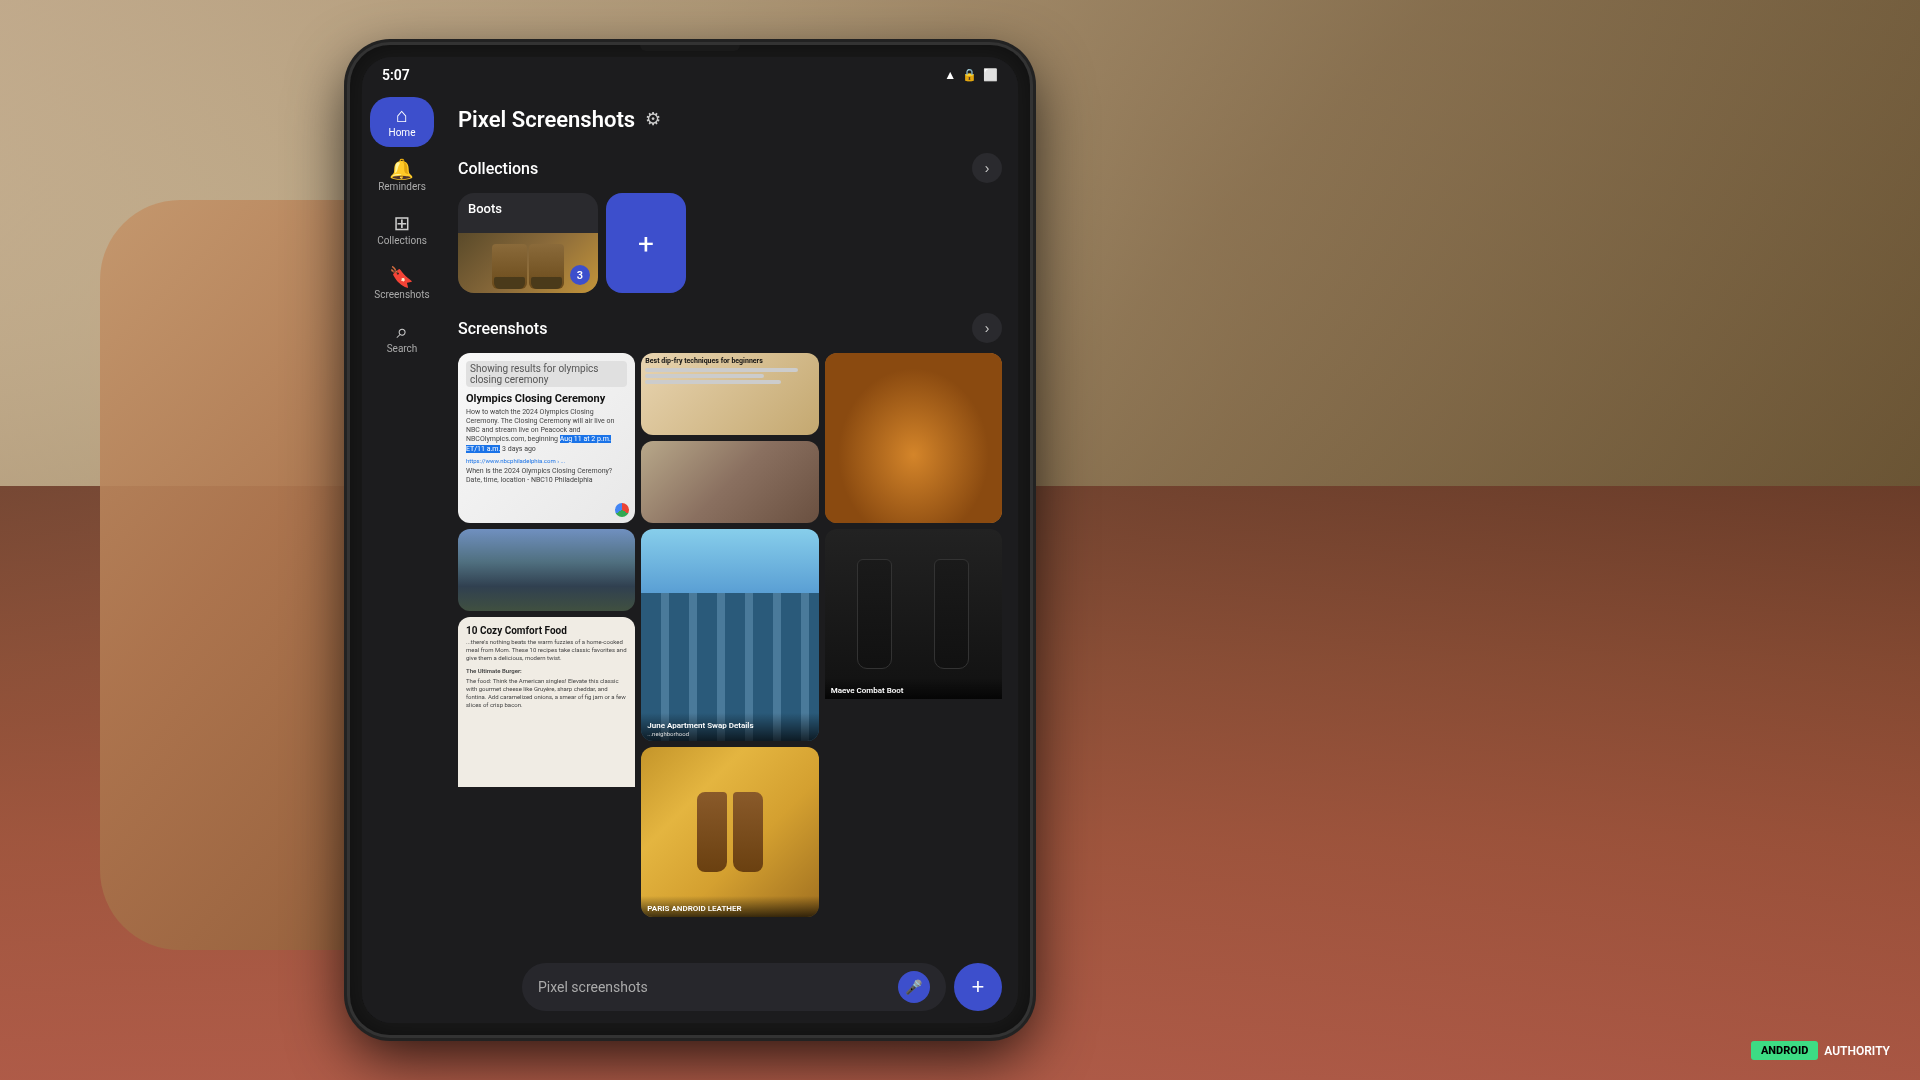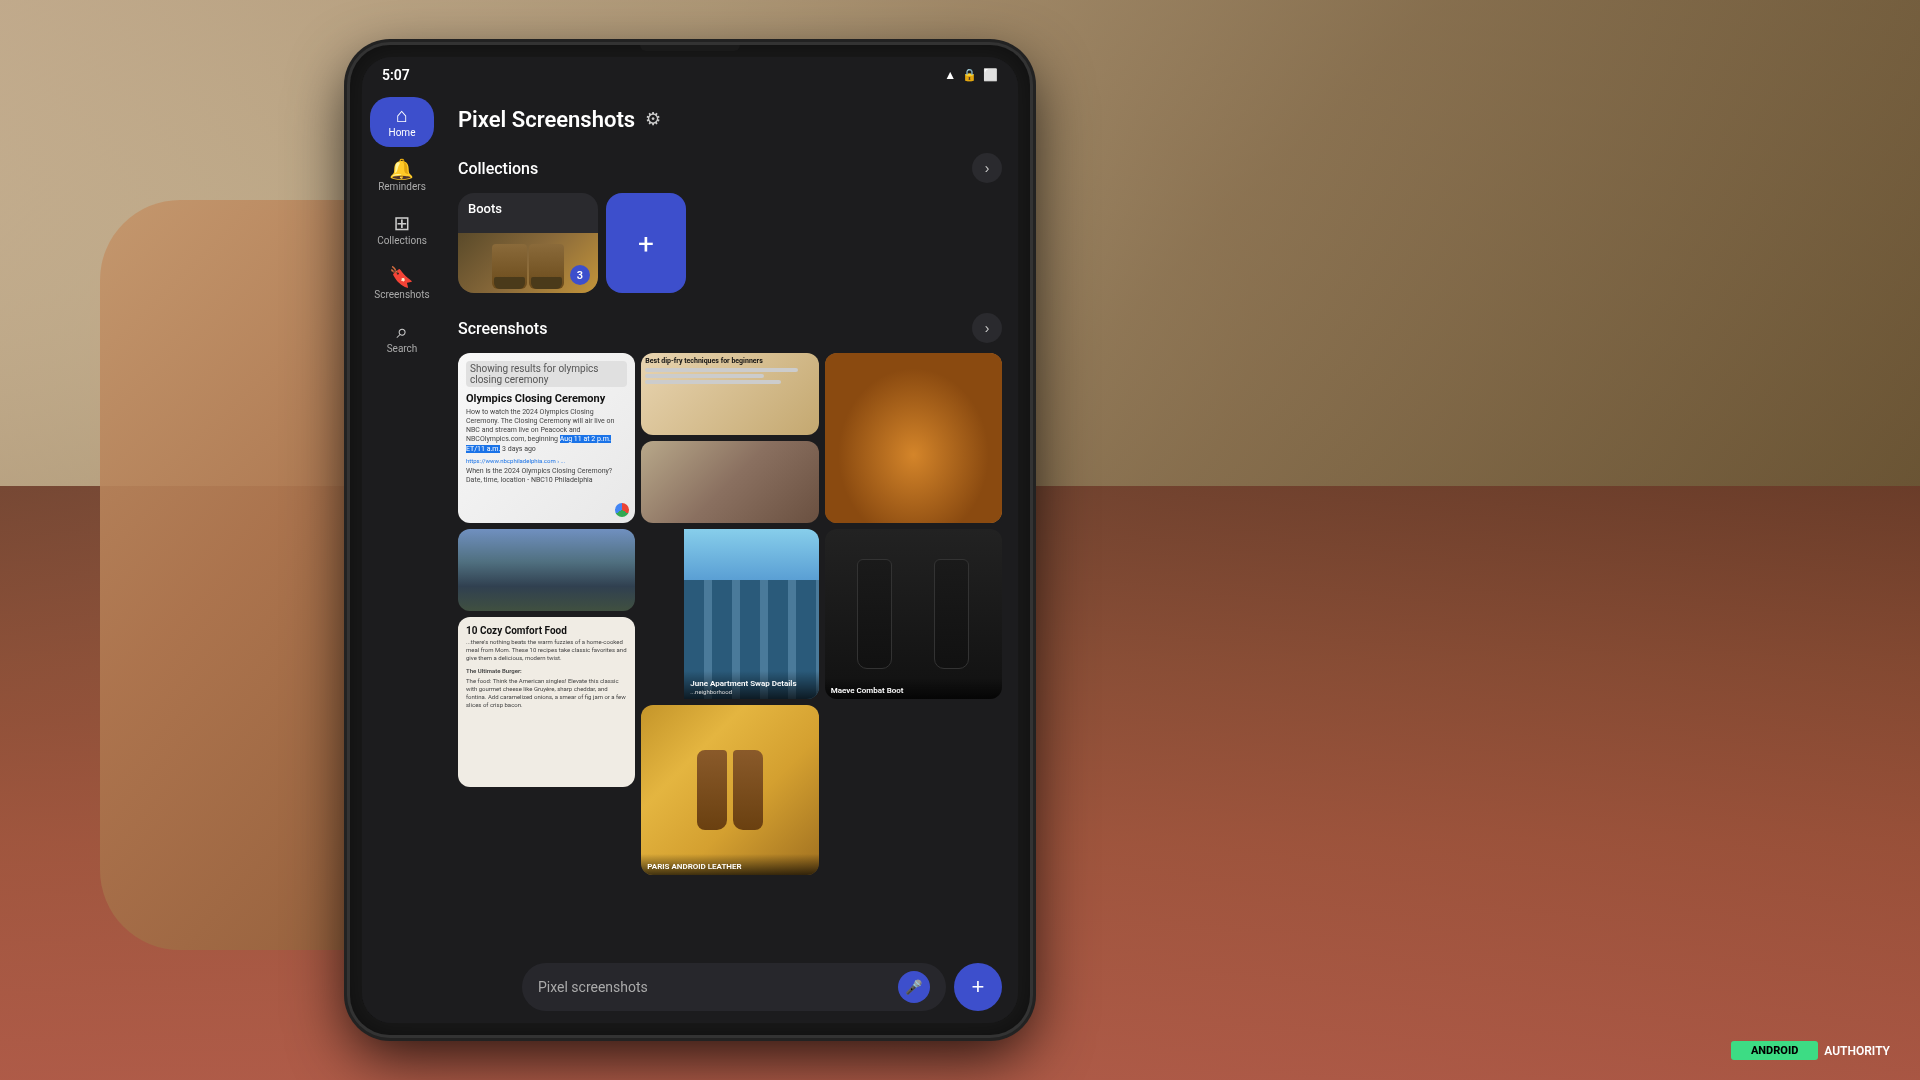--- a/index.html
+++ b/index.html
@@ -543,21 +543,21 @@
       display: flex;
       align-items: center;
       gap: 6px;
       z-index: 100;
     }
     .wm-android {
       background: #3ddc84;
       color: #000;
       font-size: 11px;
       font-weight: 800;
-      padding: 3px 20px;
+      padding: 3px 10px;
       border-radius: 3px;
     }
     .wm-authority {
       color: #fff;
       font-size: 12px;
       font-weight: 600;
       text-align: center;
     }
 
     
@@ -683,21 +683,21 @@
 
           <div class="screenshot-item">
             <div class="ss-girl" style="height:82px;"></div>
           </div>
 
           <div class="screenshot-item">
             <div class="ss-mountain" style="height:82px;"></div>
           </div>
 
           <div class="screenshot-item tall">
-            <div class="ss-building" style="height:170px;margin-left:43px;">
+            <div class="ss-building" style="height:212px;">
               <div class="ss-overlay">
                 <div class="ss-overlay-title">June Apartment Swap Details</div>
                 <div class="ss-overlay-sub">...neighborhood</div>
               </div>
             </div>
           </div>
 
           <div class="screenshot-item tall">
             <div class="ss-boots2" style="height:170px;gap:42px;">
               <div class="black-boot"></div>

